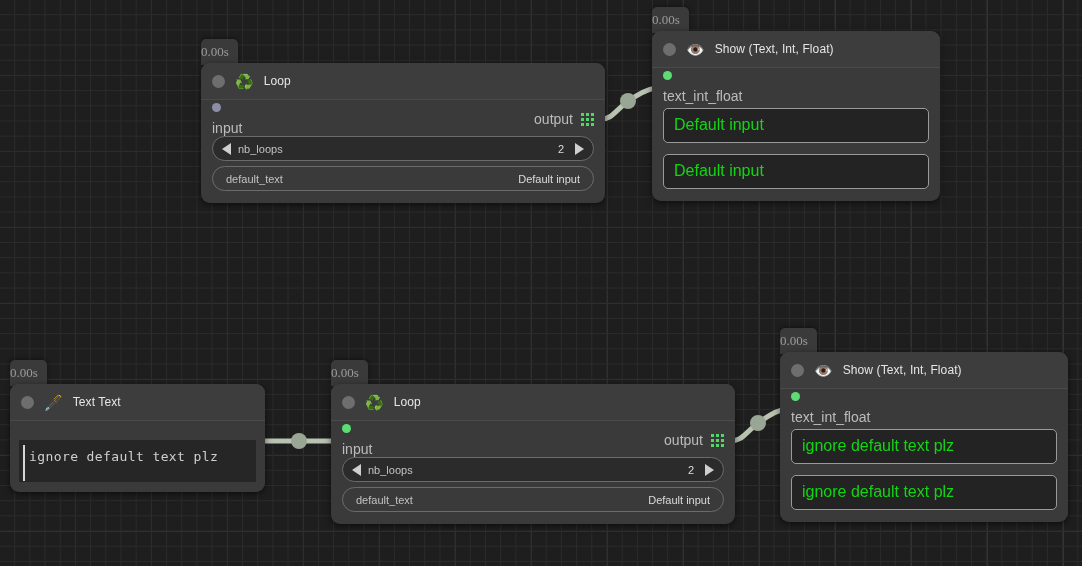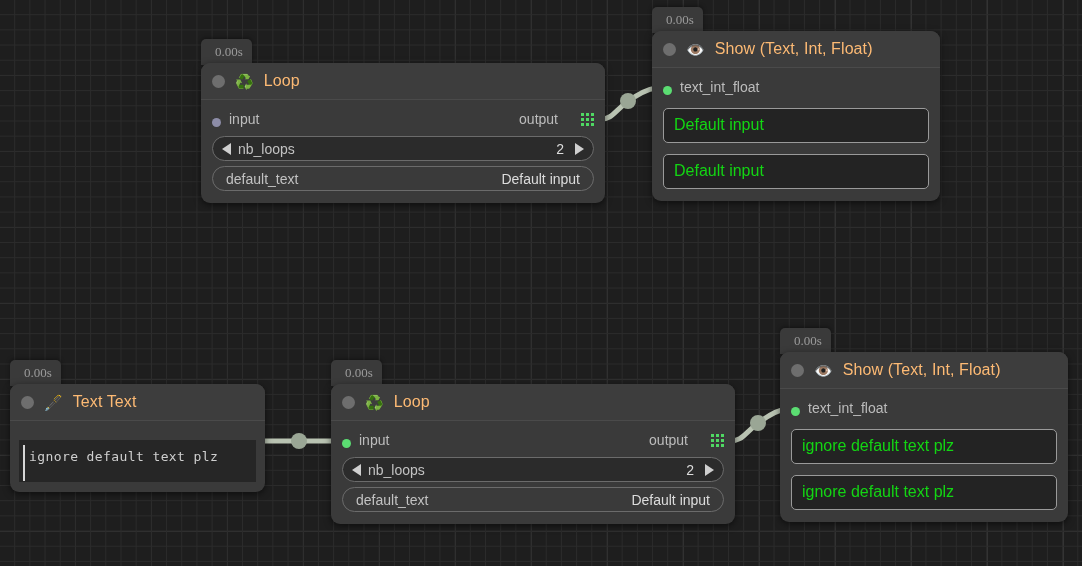--- a/index.html
+++ b/index.html
@@ -68,59 +68,60 @@
     border-radius: 50%;
     background: #6e6e6e;
     flex: 0 0 auto;
   }
   .node-emoji {
     font-size: 15px;
     line-height: 1;
     flex: 0 0 auto;
   }
   .node-title {
-    font-size: 16px;
-    color: #fdba74;
+    font-size: 12px;
+    color: #e5e5e5;
     white-space: nowrap;
     letter-spacing: .1px;
   }
   .node-body {
     padding: 9px 11px 12px 11px;
   }
 
   
   .time-badge {
     position: absolute;
     background: #3a3a3a;
     color: #9b9b9b;
     font-family: "Liberation Serif", serif;
     font-size: 13px;
     line-height: 1;
-    padding: 6px 9px 7px 14px;
+    padding: 6px 9px 7px 0;
     border-radius: 5px 5px 0 0;
     box-shadow: 0 -1px 4px rgba(0,0,0,.4);
   }
 
   
   .port-row {
     display: flex;
     align-items: center;
     height: 20px;
     margin-bottom: 7px;
     position: relative;
   }
   .port-left {
     display: flex;
-    align-items: flex-end;
+    align-items: flex-start;
     gap: 8px;
+    flex-direction: column;
   }
   .port-right {
     display: flex;
     align-items: center;
-    gap: 23px;
+    gap: 8px;
     margin-left: auto;
   }
   .port-label {
     font-size: 14px;
     color: #bcbcbc;
   }
   .dot-in {
     width: 9px; height: 9px;
     border-radius: 50%;
     background: #8d8da8;
@@ -148,21 +149,21 @@
 
   
   .pill {
     display: flex;
     align-items: center;
     height: 25px;
     border: 1px solid #6b6b6b;
     border-radius: 13px;
     padding: 0 13px;
     margin-top: 5px;
-    font-size: 14px;
+    font-size: 11px;
     color: #c3c3c3;
     box-sizing: border-box;
   }
   .pill.stepper {
     background: #2b2b2b;
     padding: 0 9px;
   }
   .pill .pname { color: #c2c2c2; }
   .pill .pval  { margin-left: auto; color: #dcdcdc; }
   .pill.stepper .pval { margin-left: auto; margin-right: 11px; }

